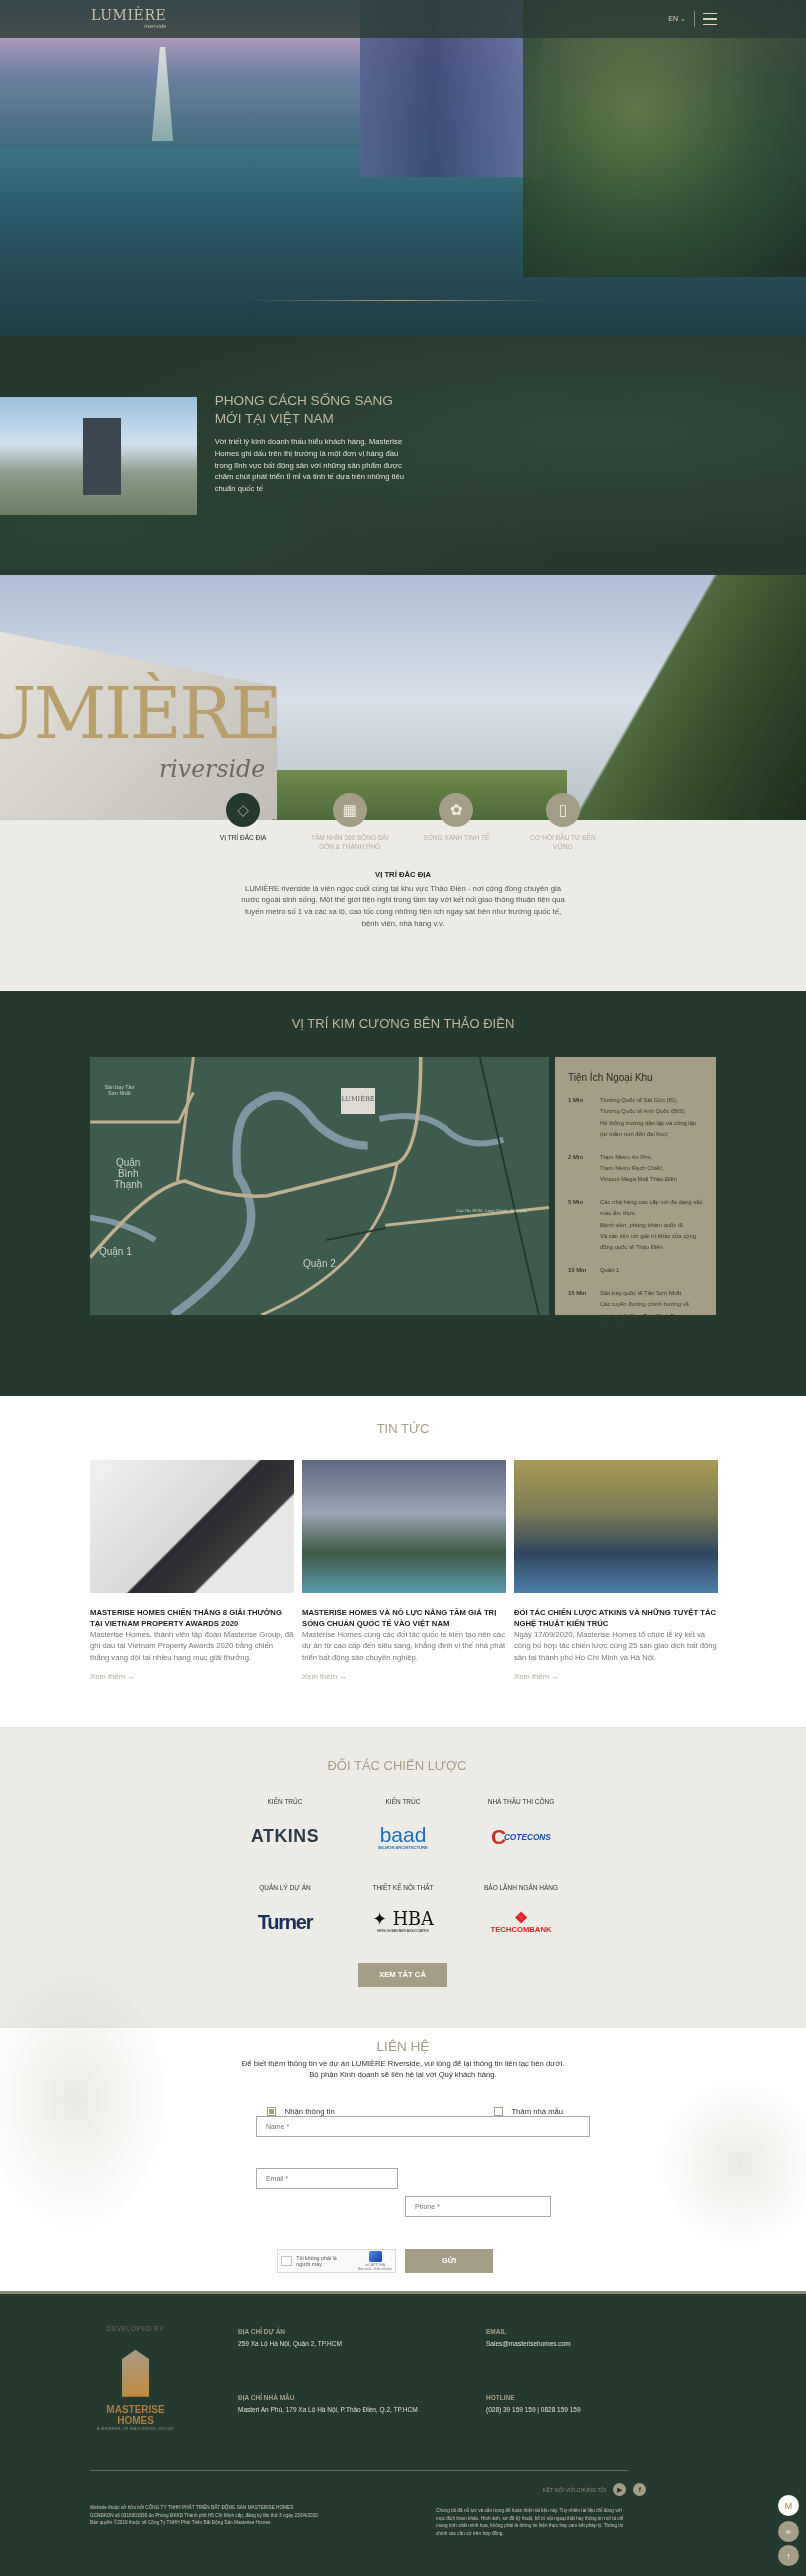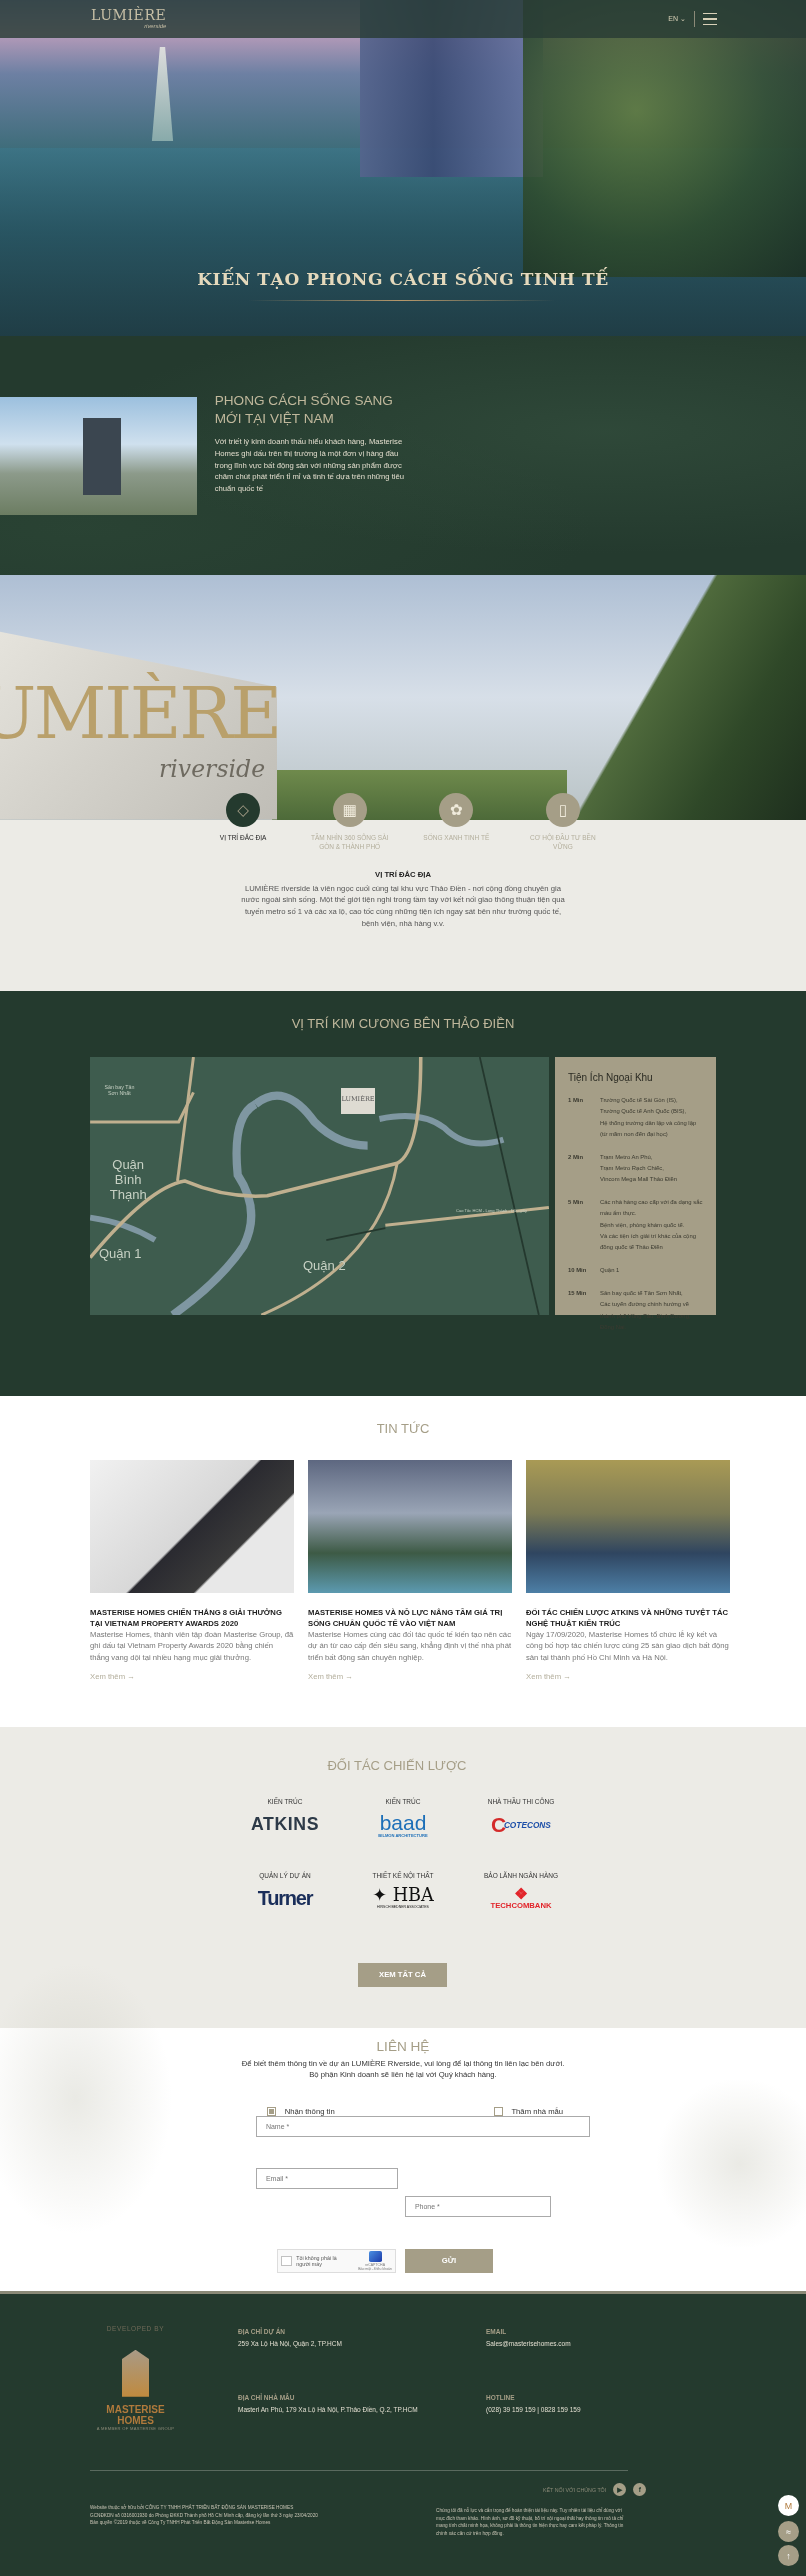--- a/index.html
+++ b/index.html
@@ -46,42 +46,42 @@
 .tab .lbl{font-size:6.5px;margin-top:7px;color:#b3ae9c;line-height:1.35}
 .tab.active .lbl{color:#222}
 .tab-content{position:absolute;top:50px;left:236px;width:334px;text-align:center}
 .tab-content h3{font-size:7.7px;font-weight:700;color:#222}
 .tab-content p{font-size:7.7px;color:#555;line-height:1.55;margin-top:3.5px}
 
 .location{height:405px;background:#243a2e;position:relative}
 .location h2{position:absolute;top:25px;left:0;right:0;text-align:center;font-weight:400;font-size:13px;color:#c0b89c}
 .map{position:absolute;left:90px;top:66px;width:459px;height:258px;background:#3e5c4e;overflow:hidden}
 .map svg{position:absolute;inset:0}
-.map .mlabel{position:absolute;color:#c7d1c4;font-size:13px;text-align:center}
+.map .mlabel{position:absolute;color:#c7d1c4;font-size:10px;text-align:center}
 .map .lumi{position:absolute;left:251px;top:31px;width:34px;height:26px;background:#dedbd2;color:#555;font-family:"DejaVu Serif",serif;font-size:6.5px;text-align:center;padding-top:7px}
 .amen{position:absolute;left:555px;top:66px;width:161px;height:258px;background:#a59e87;padding:15.3px 13px}
 .amen h3{font-size:10px;font-weight:400;color:#2a2a22}
 .amen-row{display:flex;margin-top:11.8px;font-size:5.9px;line-height:1.9;color:#3b3a30}
 .amen-row .t{width:32px;font-weight:700;flex-shrink:0}
 
 .news{height:331px;background:#fff;position:relative}
 .news h2{position:absolute;top:25px;left:0;right:0;text-align:center;font-weight:400;font-size:13px;color:#a59e87}
-.news-grid{position:absolute;top:64px;left:90px;display:flex;gap:14px}
+.news-grid{position:absolute;top:64px;left:90px;display:flex;gap:8px}
 .card{width:204px}
 .card .img{height:133px}
 .card h4{font-size:7.7px;font-weight:700;color:#222;margin-top:14px;line-height:1.45}
 .card p{font-size:7.7px;color:#777;line-height:1.45;margin-top:0;height:34px}
 .card a{display:block;font-size:7.7px;color:#b3ae9c;margin-top:8.3px;text-decoration:none}
 
 .partners{height:301px;background:#ecebe6;position:relative}
 .partners h2{position:absolute;top:31px;left:0;right:12px;text-align:center;font-weight:400;font-size:13px;color:#a59e87}
 .p-grid{position:absolute;top:71px;left:226px;width:354px;display:grid;grid-template-columns:repeat(3,118px);row-gap:29.5px}
 .p-item{text-align:center}
 .p-item .cat{font-size:6.5px;color:#333}
-.p-item .logo-box{height:35px;display:flex;align-items:center;justify-content:center;margin-top:2px;font-weight:700}
+.p-item .logo-box{height:35px;display:flex;align-items:center;justify-content:center;margin-top:14px;font-weight:700}
 .btn-all{position:absolute;top:236px;left:358px;width:89px;height:23.6px;background:#a59e87;color:#fff;font-size:7.7px;font-weight:700;border:none;display:flex;align-items:center;justify-content:center}
 
 .contact{height:263px;background:#fff;position:relative}
 .contact .leafL{position:absolute;left:0;top:-89px;width:189px;height:319px;background:radial-gradient(ellipse at 40% 50%,rgba(170,170,150,.25),transparent 60%)}
 .contact .leafR{position:absolute;right:0;top:35px;width:165px;height:201px;background:radial-gradient(ellipse at 60% 50%,rgba(170,170,150,.25),transparent 60%)}
 .contact h2{position:absolute;top:10.6px;left:0;right:0;text-align:center;font-weight:400;font-size:13.6px;color:#a59e87}
 .contact .desc{position:absolute;top:29.5px;left:236px;width:334px;text-align:center;font-size:7.7px;color:#333;line-height:1.5}
 .chk-row{position:absolute;top:79px;left:267px;display:flex;gap:159px;font-size:7.7px;color:#333}
 .chk{display:flex;align-items:center;gap:8.3px}
 .chk .box{width:9.4px;height:9.4px;border:0.6px solid #a59e87;display:flex;align-items:center;justify-content:center}
@@ -128,21 +128,20 @@
           <span></span>
         </div>
     </div>
   </div>
 
   <section class="hero">
     <div class="pool"></div>
     <div class="city"></div>
     <div class="bldg"></div>
     <div class="trees"></div>
-    <h1 class="hero-title">KIẾN TẠO PHONG CÁCH SỐNG TINH TẾ</h1>
     <div class="hero-line"></div>
   </section>
 
   <section class="intro">
     <div class="leafbg"></div>
     <div class="intro-img">
         <div class="tower"></div>
       </div>
     <div class="intro-text">
       <h2><span>PHONG CÁCH SỐNG SANG</span><br><span>MỚI TẠI VIỆT NAM</span></h2>

